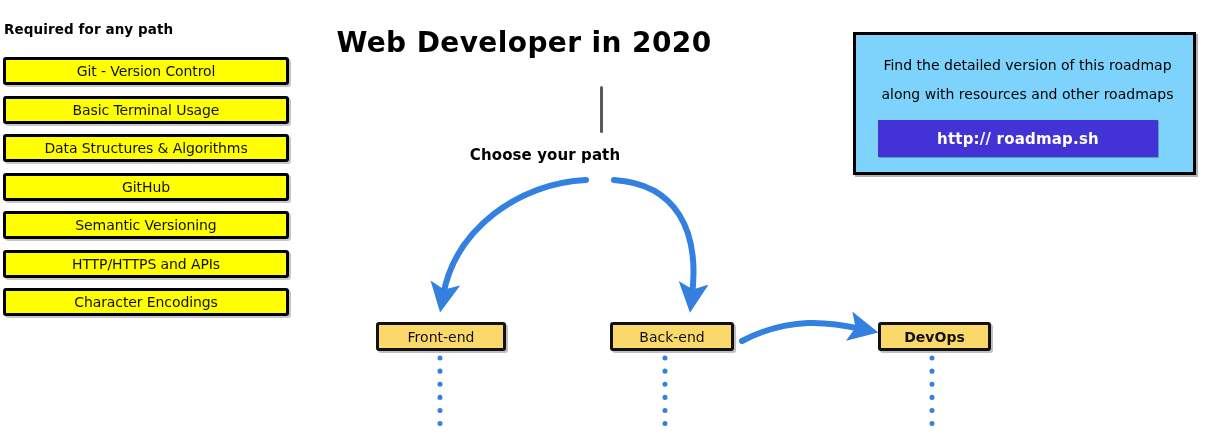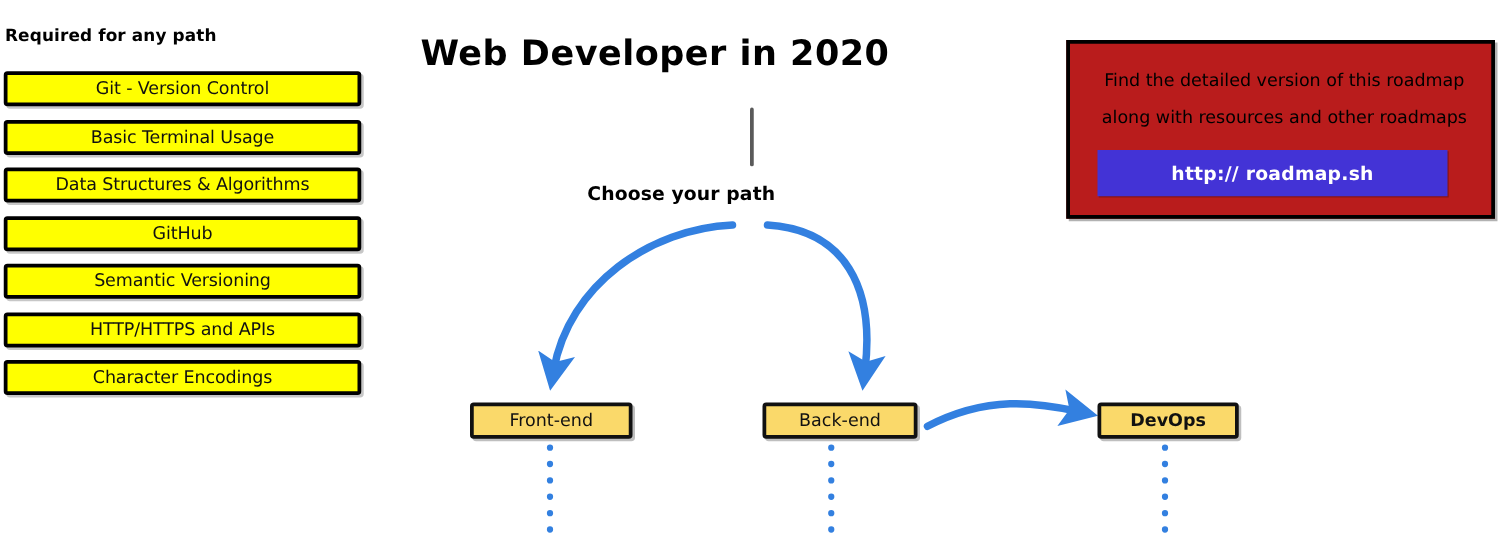--- a/index.html
+++ b/index.html
@@ -140,21 +140,21 @@
   #path-box-backend  { left: 610px; top: 322px; width: 124px; }
   #path-box-devops   { left: 878px; top: 322px; width: 113px; font-weight: bold; }
 
   
   #info-card {
     position: absolute;
     left: 853px;
     top: 32px;
     width: 343px;
     height: 143px;
-    background: #b91c1c;
+    background: #7dd3fc;
     border: 3px solid #000000;
     box-sizing: border-box;
     box-shadow: 2px 2px 0 rgba(0,0,0,0.3);
   }
   .info-line {
     position: absolute;
     left: 0;
     width: 343px;
     text-align: center;
     font-size: 14px;

